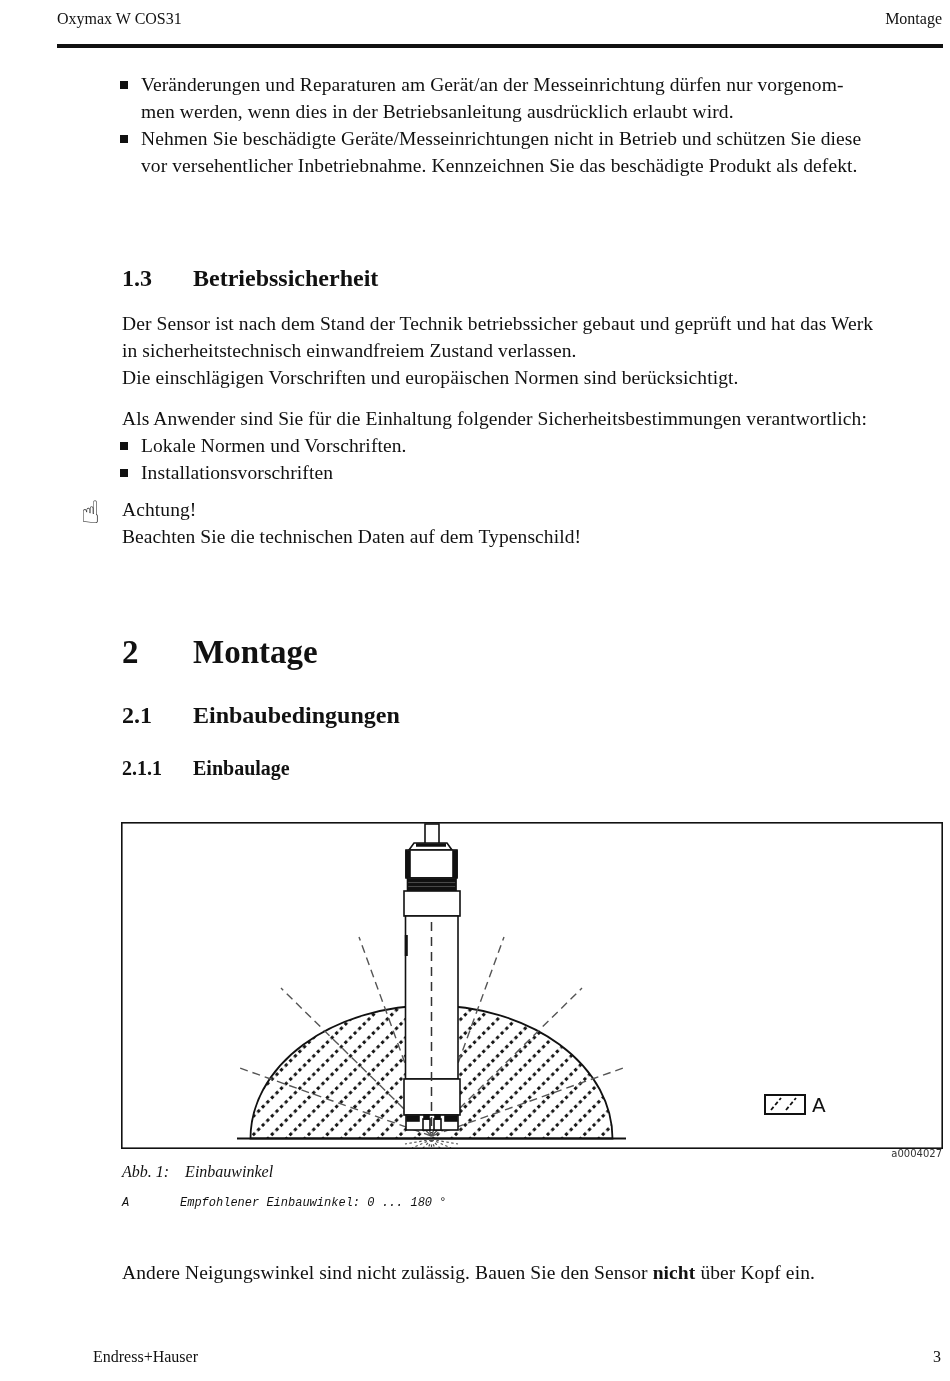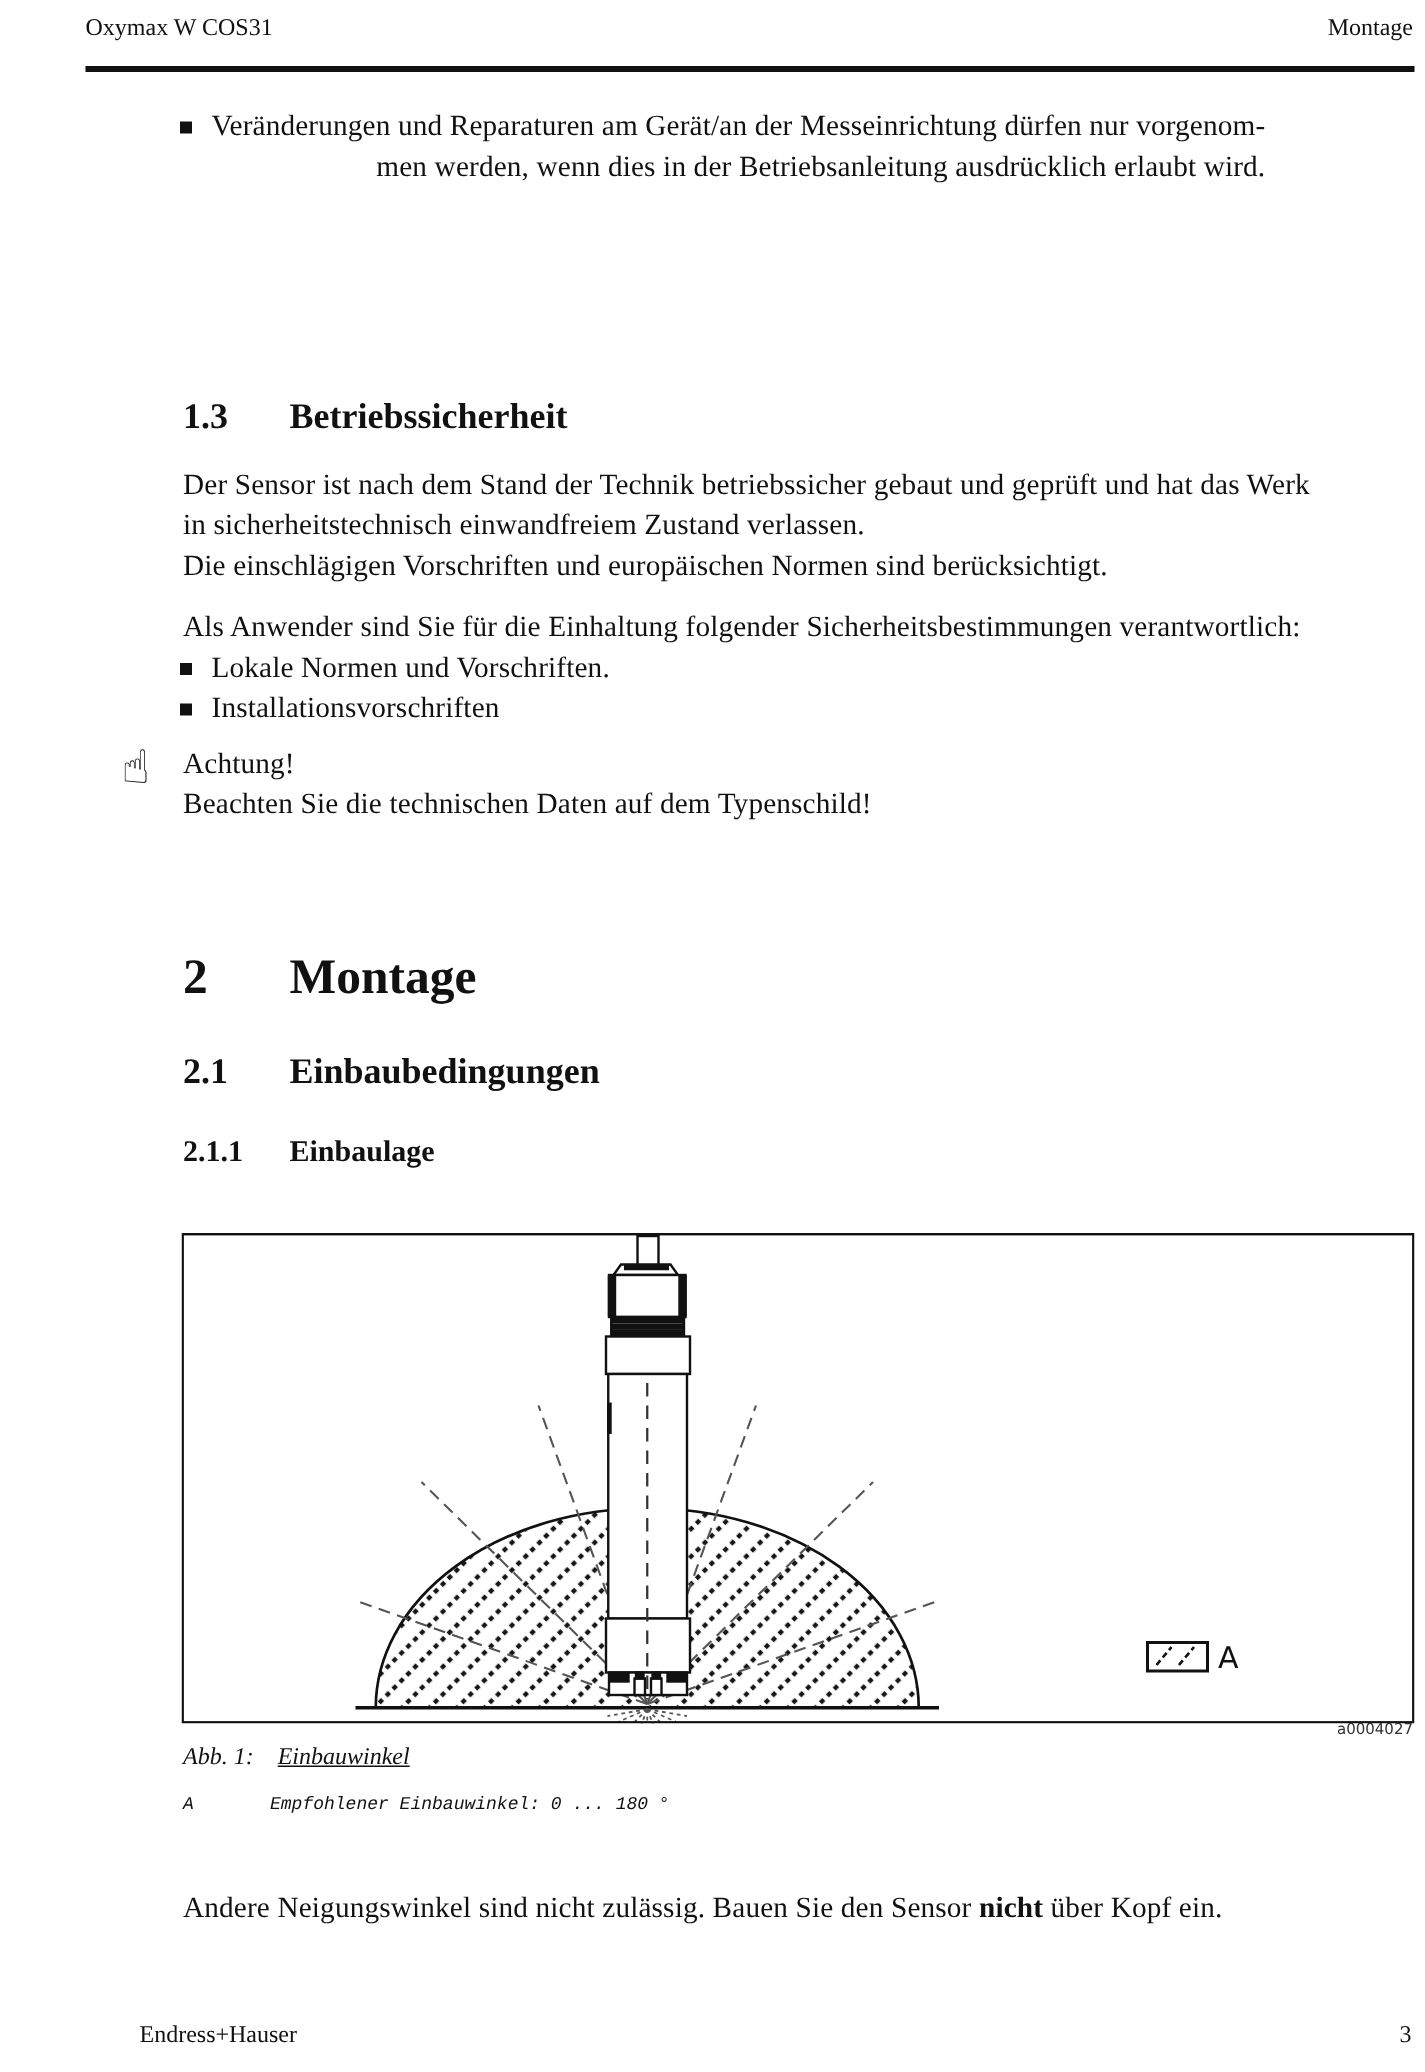--- a/index.html
+++ b/index.html
@@ -1,21 +1,21 @@
 <!DOCTYPE html>
 <html><head>
 <meta charset="utf-8">
 <style>
   html,body { margin:0; padding:0; }
   body { width:950px; height:1381px; background:#ffffff; position:relative;
          font-family:"Liberation Serif", serif; color:#111; overflow:hidden; }
   .abs { position:absolute; }
   .ml { white-space:pre-line; }
   .body-text { font-size:19.5px; line-height:27px; letter-spacing:0.1px; }
-  .bullet-row { display:flex; line-height:27px;text-align:right; }
+  .bullet-row { display:flex; line-height:27px; }
   .bsq { width:8px; height:8px; background:#111; margin:10px 13px 0 0; flex:none; }
   .hnum { display:inline-block; }
   .w71 { width:71px; }
   .heading { font-weight:bold; }
   .ital { font-style:italic; }
   .small-id { font-family:"DejaVu Sans", sans-serif; font-size:10px; color:#333;margin-left:42px; }
   .hdr { font-size:16px; }
   svg text { font-family:"DejaVu Sans", sans-serif; }
 </style>
 </head>
@@ -23,20 +23,25 @@
 
 <div class="abs hdr" style="left:57px; top:10px;">Oxymax W COS31</div>
 <div class="abs hdr" style="right:8px; top:10px; text-align:right;">Montage</div>
 <div class="abs" style="left:57px; top:44px; width:886px; height:4px; background:#111;"></div>
 
 <div class="abs body-text" style="left:120px; top:71px; width:830px;">
   <div class="bullet-row">
     <span class="bsq"></span>
     <span class="ml">Veränderungen und Reparaturen am Gerät/an der Messeinrichtung dürfen nur vorgenom-
 men werden, wenn dies in der Betriebsanleitung ausdrücklich erlaubt wird.</span>
+  </div>
+  <div class="bullet-row">
+    <span class="bsq"></span>
+    <span class="ml">Nehmen Sie beschädigte Geräte/Messeinrichtungen nicht in Betrieb und schützen Sie diese
+vor versehentlicher Inbetriebnahme. Kennzeichnen Sie das beschädigte Produkt als defekt.</span>
   </div>
 </div>
 
 <div class="abs heading" style="left:122px; top:265px; font-size:24px;">
   <span class="hnum w71">1.3</span><span>Betriebssicherheit</span>
 </div>
 
 <div class="abs body-text ml" style="left:122px; top:310px; width:835px;">Der Sensor ist nach dem Stand der Technik betriebssicher gebaut und geprüft und hat das Werk
 in sicherheitstechnisch einwandfreiem Zustand verlassen.
 Die einschlägigen Vorschriften und europäischen Normen sind berücksichtigt.</div>
@@ -136,21 +141,21 @@
     <line x1="786" y1="1110" x2="796" y2="1098" stroke="#111" stroke-width="1.8" stroke-dasharray="4 2.5"></line>
     <text x="812" y="1112" font-size="20" fill="#111">A</text>
   </g>
 
   <rect x="121.8" y="822.8" width="820.4" height="325.4" fill="none" stroke="#111" stroke-width="1.6"></rect>
 </svg>
 
 <div class="abs small-id" style="right:8px; top:1148px; text-align:right;">a0004027</div>
 
 <div class="abs ital" style="left:122px; top:1163px; font-size:16px;">
-  <span>Abb. 1:</span><span style="margin-left:16px;text-decoration:underline;">Einbauwinkel</span>
+  <span>Abb. 1:</span><span style="margin-left:16px;">Einbauwinkel</span>
 </div>
 
 <div class="abs ital" style="left:122px; top:1196px; font-size:12px;font-family:Liberation Mono, monospace;">
   <span class="hnum" style="width:58px;">A</span><span>Empfohlener Einbauwinkel: 0 ... 180 °</span>
 </div>
 
 <div class="abs body-text" style="left:122px; top:1259px; width:835px;">
   <span>Andere Neigungswinkel sind nicht zulässig. Bauen Sie den Sensor </span><span style="font-weight:bold;">nicht</span><span> über Kopf ein.</span>
 </div>
 

